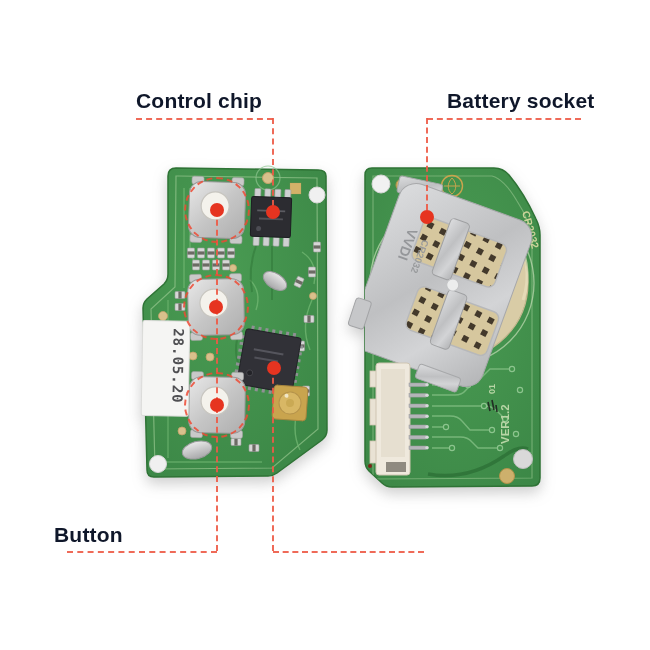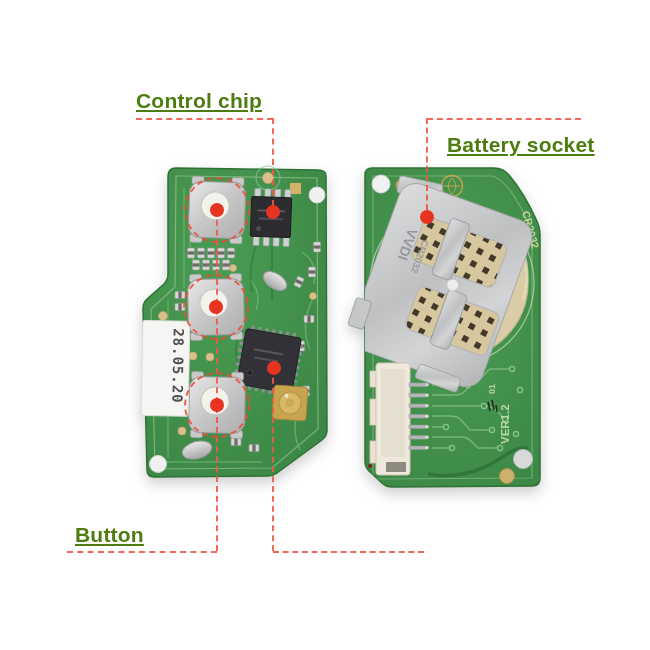--- a/index.html
+++ b/index.html
@@ -1,19 +1,19 @@
 <!DOCTYPE html>
 <html><head>
 <meta charset="utf-8">
 <style>
   html,body{margin:0;padding:0;background:#ffffff;}
   #stage{position:relative;width:650px;height:650px;background:#ffffff;overflow:hidden;
          font-family:"Liberation Sans",sans-serif;}
   #scene{position:absolute;left:0;top:0;filter:drop-shadow(0 6px 7px rgba(80,80,80,.28));}
-  .callout{position:absolute;color:#4d7c0f;font-weight:700;font-size:21px;letter-spacing:.2px;white-space:nowrap;text-decoration:underline;}
+  .callout{position:absolute;color:#0f172a;font-weight:700;font-size:21px;letter-spacing:.2px;white-space:nowrap;}
   .dash-h{position:absolute;height:0;border-top:2px dashed #ee5a46;opacity:.9;}
   .dash-v{position:absolute;width:0;border-left:2px dashed #ee5a46;opacity:.9;}
   .dot{position:absolute;width:14px;height:14px;border-radius:50%;background:#e63420;}
   .dash-circle{position:absolute;width:66px;height:66px;border-radius:50%;
                border:2px dashed rgba(238,74,52,.85);box-sizing:border-box;}
 </style>
 </head>
 <body>
 
 <div id="stage">
@@ -283,22 +283,22 @@
           <circle cx="427" cy="416.3" r="1.8"></circle>
             <circle cx="427" cy="426.8" r="1.8"></circle>
             <circle cx="427" cy="437.3" r="1.8"></circle>
           <circle cx="427" cy="447.8" r="1.8"></circle>
         </g>
       </g>
     </g>
   </svg>
 
   <div class="callout" style="left:136px;top:89px;"><span>Control chip</span></div>
-  <div class="callout" style="left:447px;top:89px;margin-top:44px;"><span>Battery socket</span></div>
-  <div class="callout" style="left:75px;top:523px;"><span>Button</span></div>
+  <div class="callout" style="left:447px;top:89px;"><span>Battery socket</span></div>
+  <div class="callout" style="left:54px;top:523px;"><span>Button</span></div>
 
   <div class="dash-h" style="left:136px;top:118px;width:137px;"></div>
   <div class="dash-h" style="left:427px;top:118px;width:154px;"></div>
   <div class="dash-h" style="left:67px;top:551px;width:150px;"></div>
   <div class="dash-h" style="left:273px;top:551px;width:151px;"></div>
 
   <div class="dash-v" style="left:272px;top:118px;height:88px;"></div>
   <div class="dash-v" style="left:426px;top:118px;height:92px;"></div>
   <div class="dash-v" style="left:216px;top:210px;height:341px;"></div>
   <div class="dash-v" style="left:272px;top:368px;height:183px;"></div>

